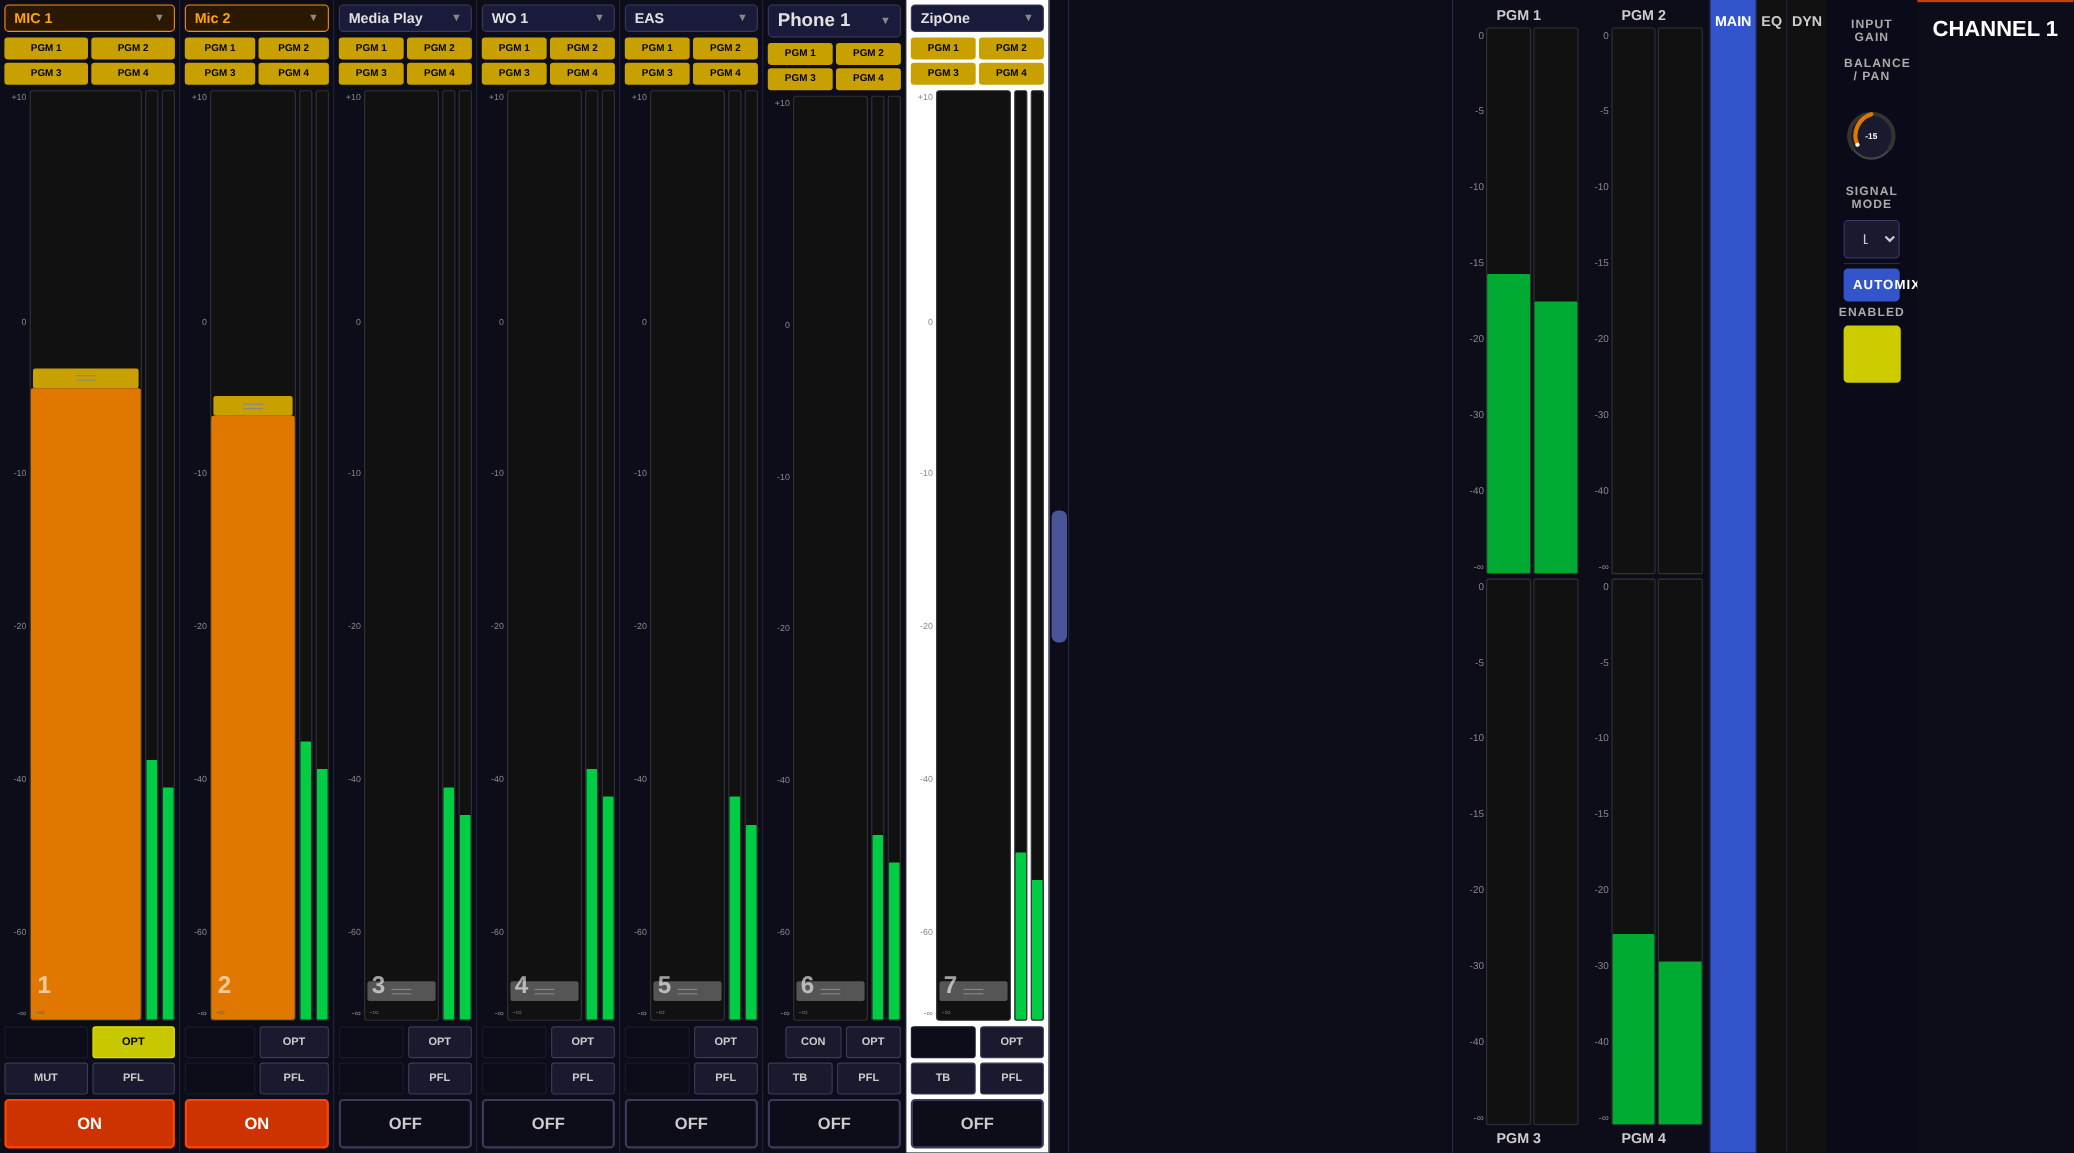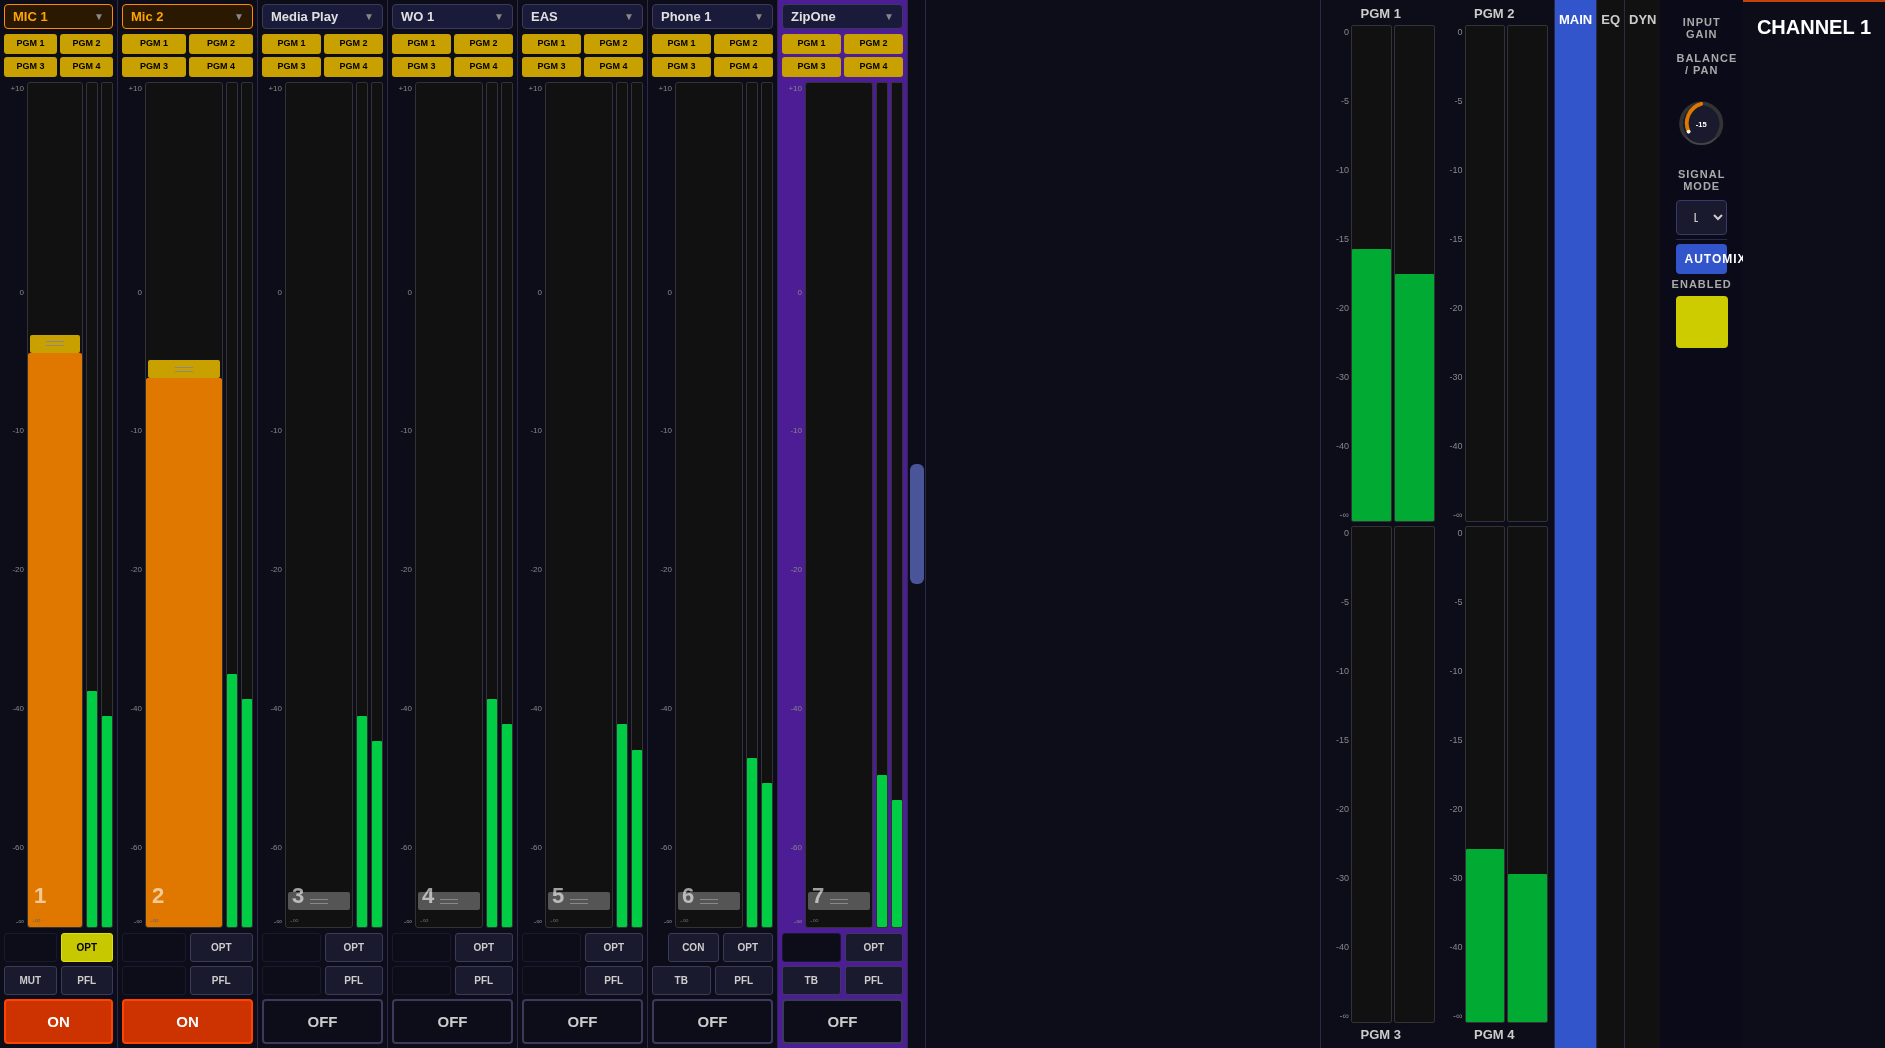--- a/index.html
+++ b/index.html
@@ -12,21 +12,21 @@
       display: flex;
       flex-direction: row;
     }
   </style>
 </head>
 <body>
 
 <div style="display:flex;flex-direction:row;width:1885px;height:1048px;background:#0d0d1a;">
 
   <div id="channels-container" style="display:flex;flex-direction:row;flex:1;overflow:hidden;">
-      <div style="display: flex; flex-direction: column; width: 118px; border-right: 1px solid rgb(42, 42, 74); background: rgb(13, 13, 26); padding: 4px; position: relative; flex-shrink: 0; justify-content: space-between;">
+      <div style="display: flex; flex-direction: column; width: 164px; border-right: 1px solid rgb(42, 42, 74); background: rgb(13, 13, 26); padding: 4px; position: relative; flex-shrink: 0; justify-content: space-between;">
       <div style="display:flex;align-items:center;justify-content:space-between;background:#2a1800;border:1px solid #ff8c00;border-radius:4px;padding:4px 8px;margin-bottom:5px;cursor:pointer;">
         <span style="color:#ffa500;font-size:13px;font-weight:bold;">MIC 1</span>
         <span style="color:#888;font-size:10px;">▼</span>
       </div>
 
       <div style="display:grid;grid-template-columns:1fr 1fr;gap:3px;margin-bottom:5px;">
 
           <button style="background:#c8a000;color:#000;font-size:9px;font-weight:bold;border:none;border-radius:3px;padding:5px 2px;cursor:pointer;line-height:1.1;">PGM
 1</button>
 
@@ -359,21 +359,21 @@
         </div>
         <div style="display:flex;flex-direction:row;gap:4px;">
           <button style="flex:1;background:#0d0d1a;border:1px solid #1a1a2e;color:transparent;cursor:default;border-radius:3px;font-size:10px;font-weight:bold;padding:8px 2px;text-align:center;"></button>
           <button style="flex:1;background:#1a1a2e;border:1px solid #3a3a5a;color:#ccc;cursor:pointer;border-radius:3px;font-size:10px;font-weight:bold;padding:8px 2px;text-align:center;">PFL</button>
         </div>
         <button style="width:100%;padding:12px 0;border-radius:4px;font-size:15px;font-weight:bold;cursor:pointer;border:2px solid #3a3a5a;background:#0d0d1a;color:#ccc;">OFF</button>
       </div>
     </div>
       <div style="display: flex; flex-direction: column; width: 130px; border-right: 1px solid rgb(42, 42, 74); background: rgb(13, 13, 26); padding: 4px; position: relative; flex-shrink: 0;">
       <div style="display:flex;align-items:center;justify-content:space-between;background:#1a1a3a;border:1px solid #3a3a5a;border-radius:4px;padding:4px 8px;margin-bottom:5px;cursor:pointer;">
-        <span style="color:#e0e0e0;font-size:13px;font-weight:bold;">Phone 1</span>
+        <span style="color:#e0e0e0;font-size:17px;font-weight:bold;">Phone 1</span>
         <span style="color:#888;font-size:10px;">▼</span>
       </div>
 
       <div style="display:grid;grid-template-columns:1fr 1fr;gap:3px;margin-bottom:5px;">
 
           <button style="background:#c8a000;color:#000;font-size:9px;font-weight:bold;border:none;border-radius:3px;padding:5px 2px;cursor:pointer;line-height:1.1;">PGM
 1</button>
 
           <button style="background:#c8a000;color:#000;font-size:9px;font-weight:bold;border:none;border-radius:3px;padding:5px 2px;cursor:pointer;line-height:1.1;">PGM
 2</button>
@@ -426,21 +426,21 @@
           <button style="flex:1;background:#1a1a2e;border:1px solid #3a3a5a;color:#ccc;cursor:pointer;border-radius:3px;font-size:10px;font-weight:bold;padding:8px 2px;text-align:center;">CON</button>
           <button style="flex:1;background:#1a1a2e;border:1px solid #3a3a5a;color:#ccc;cursor:pointer;border-radius:3px;font-size:10px;font-weight:bold;padding:8px 2px;text-align:center;">OPT</button>
         </div>
         <div style="display:flex;flex-direction:row;gap:4px;">
           <button style="flex:1;background:#1a1a2e;border:1px solid #3a3a5a;color:#ccc;cursor:pointer;border-radius:3px;font-size:10px;font-weight:bold;padding:8px 2px;text-align:center;">TB</button>
           <button style="flex:1;background:#1a1a2e;border:1px solid #3a3a5a;color:#ccc;cursor:pointer;border-radius:3px;font-size:10px;font-weight:bold;padding:8px 2px;text-align:center;">PFL</button>
         </div>
         <button style="width:100%;padding:12px 0;border-radius:4px;font-size:15px;font-weight:bold;cursor:pointer;border:2px solid #3a3a5a;background:#0d0d1a;color:#ccc;">OFF</button>
       </div>
     </div>
-      <div style="display: flex; flex-direction: column; width: 130px; border-right: 1px solid rgb(42, 42, 74); background: #4c1d95; padding: 4px; position: relative; flex-shrink: 0;">
+      <div style="display: flex; flex-direction: column; width: 130px; border-right: 1px solid rgb(42, 42, 74); background: #ffffff; padding: 4px; position: relative; flex-shrink: 0;">
       <div style="display:flex;align-items:center;justify-content:space-between;background:#1a1a3a;border:1px solid #3a3a5a;border-radius:4px;padding:4px 8px;margin-bottom:5px;cursor:pointer;">
         <span style="color:#e0e0e0;font-size:13px;font-weight:bold;">ZipOne</span>
         <span style="color:#888;font-size:10px;">▼</span>
       </div>
 
       <div style="display:grid;grid-template-columns:1fr 1fr;gap:3px;margin-bottom:5px;">
 
           <button style="background:#c8a000;color:#000;font-size:9px;font-weight:bold;border:none;border-radius:3px;padding:5px 2px;cursor:pointer;line-height:1.1;">PGM
 1</button>
 

